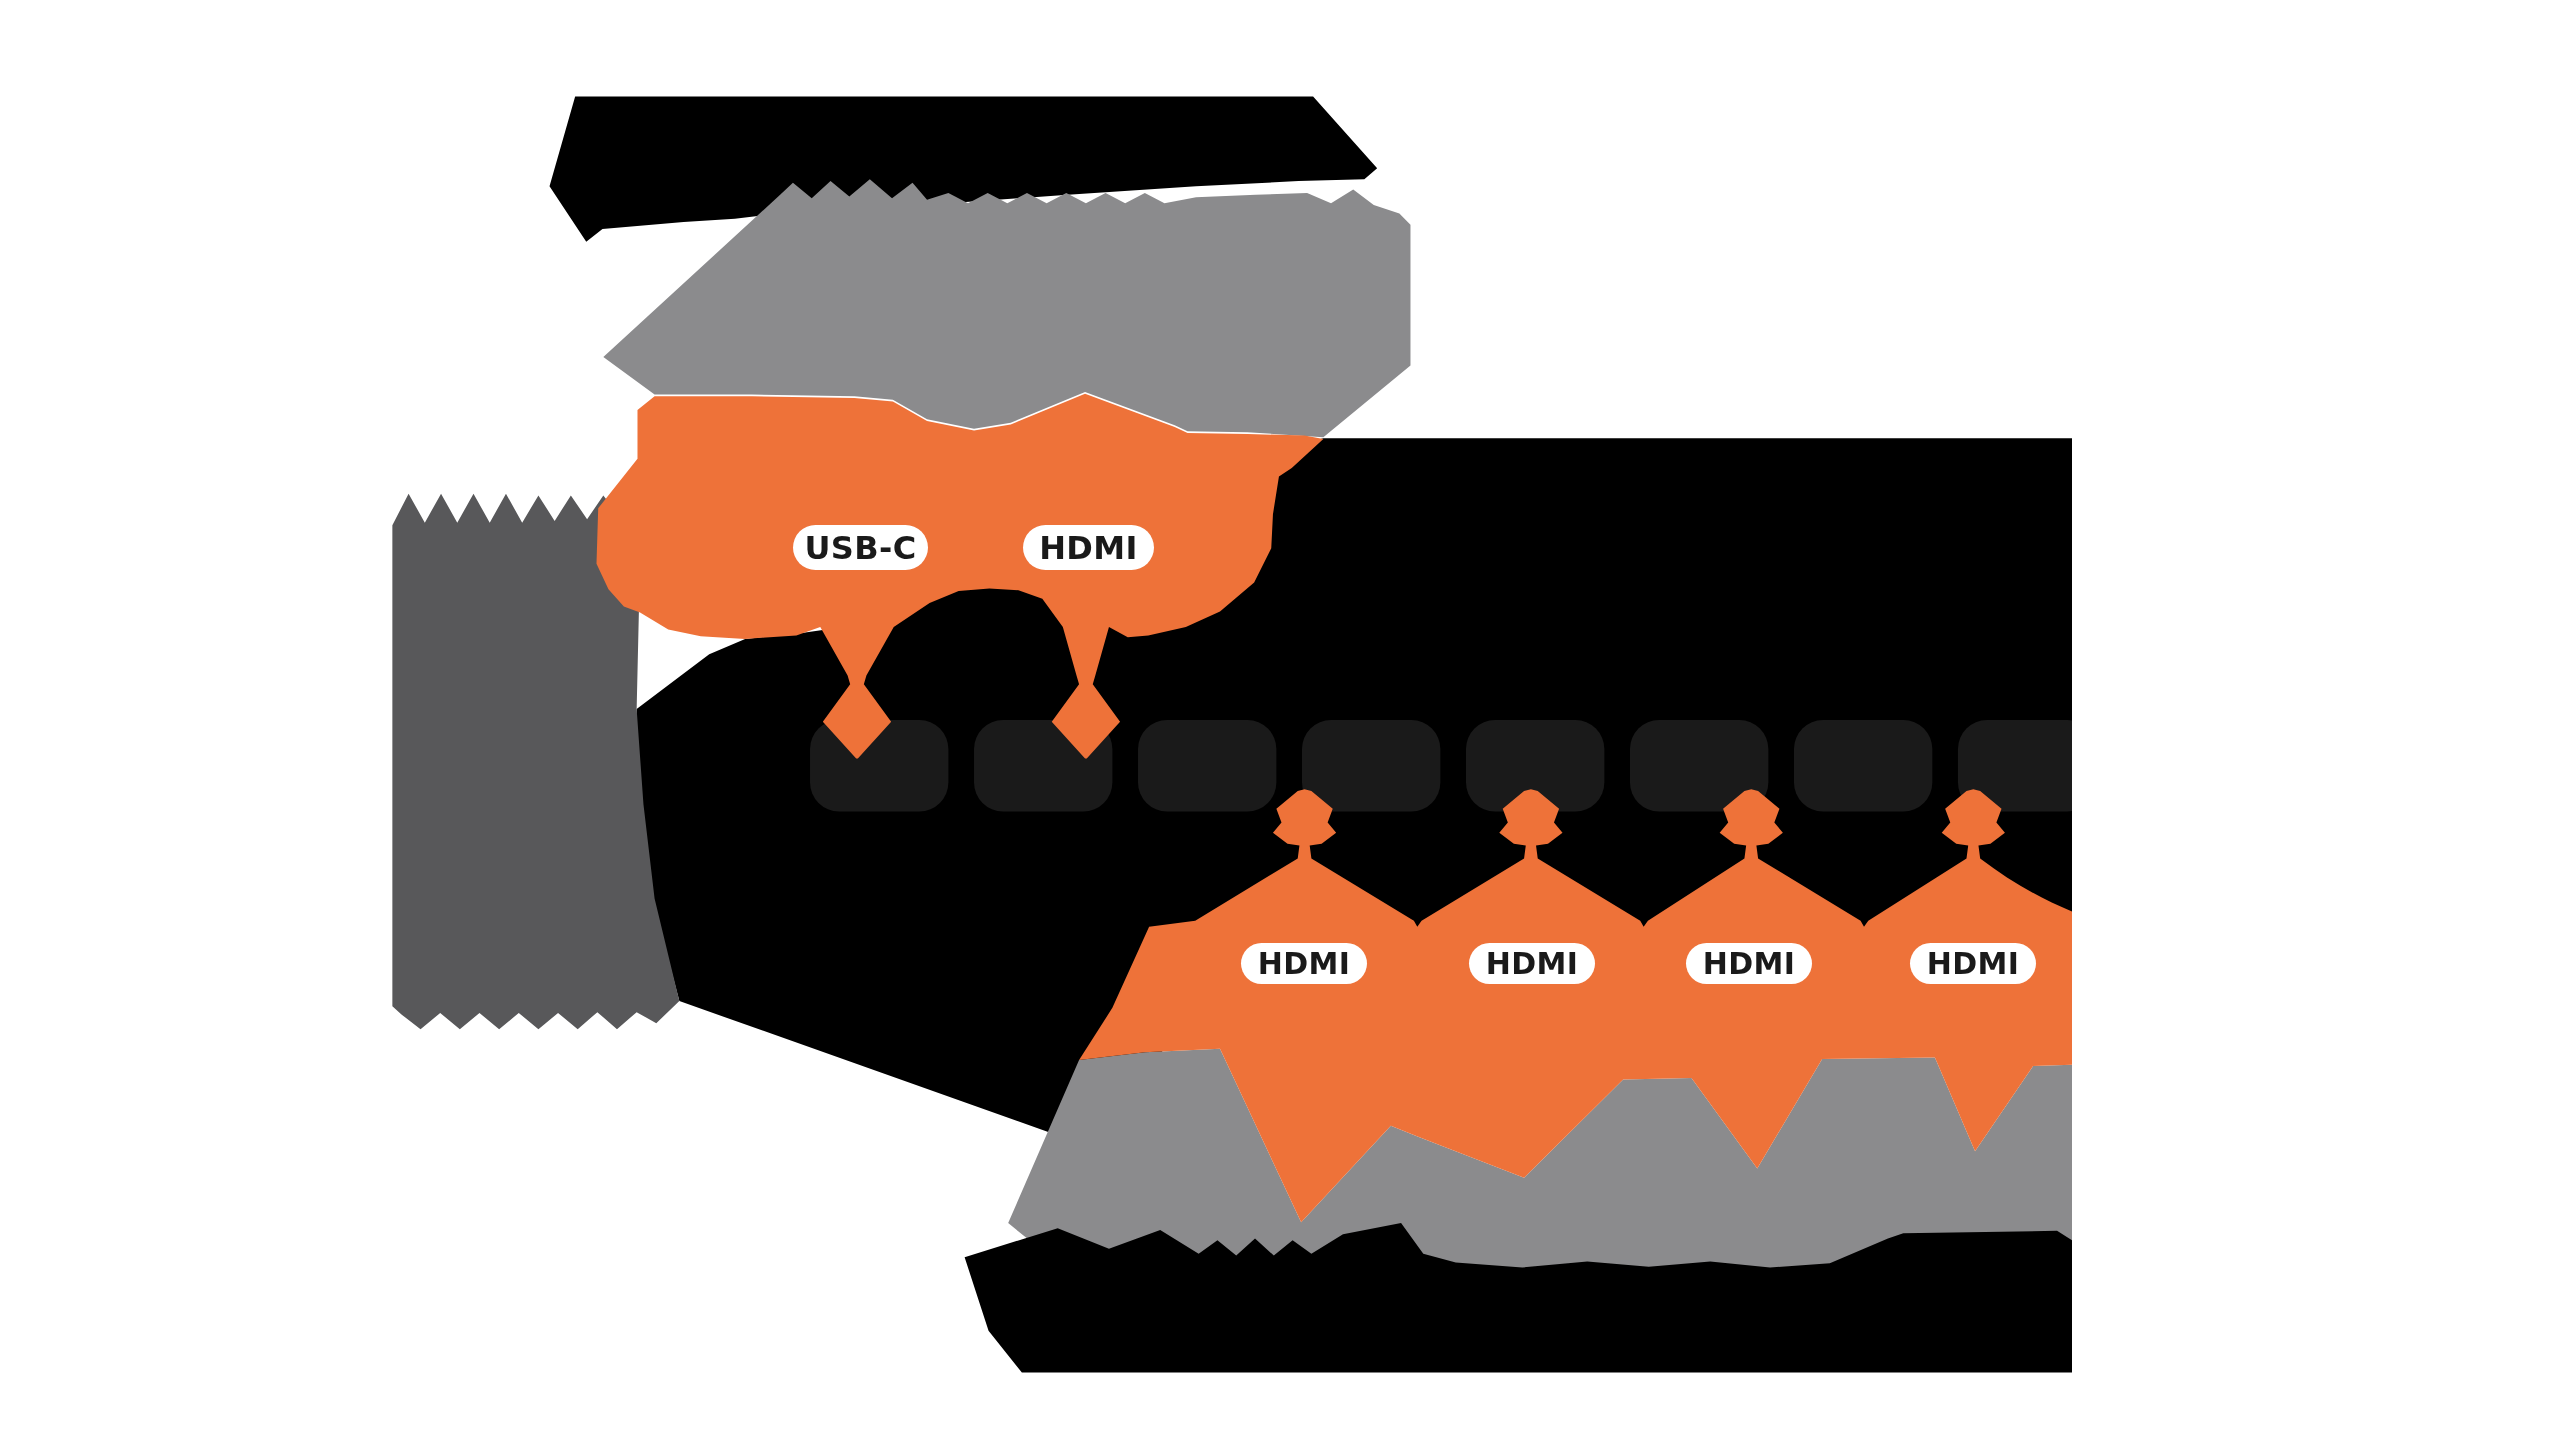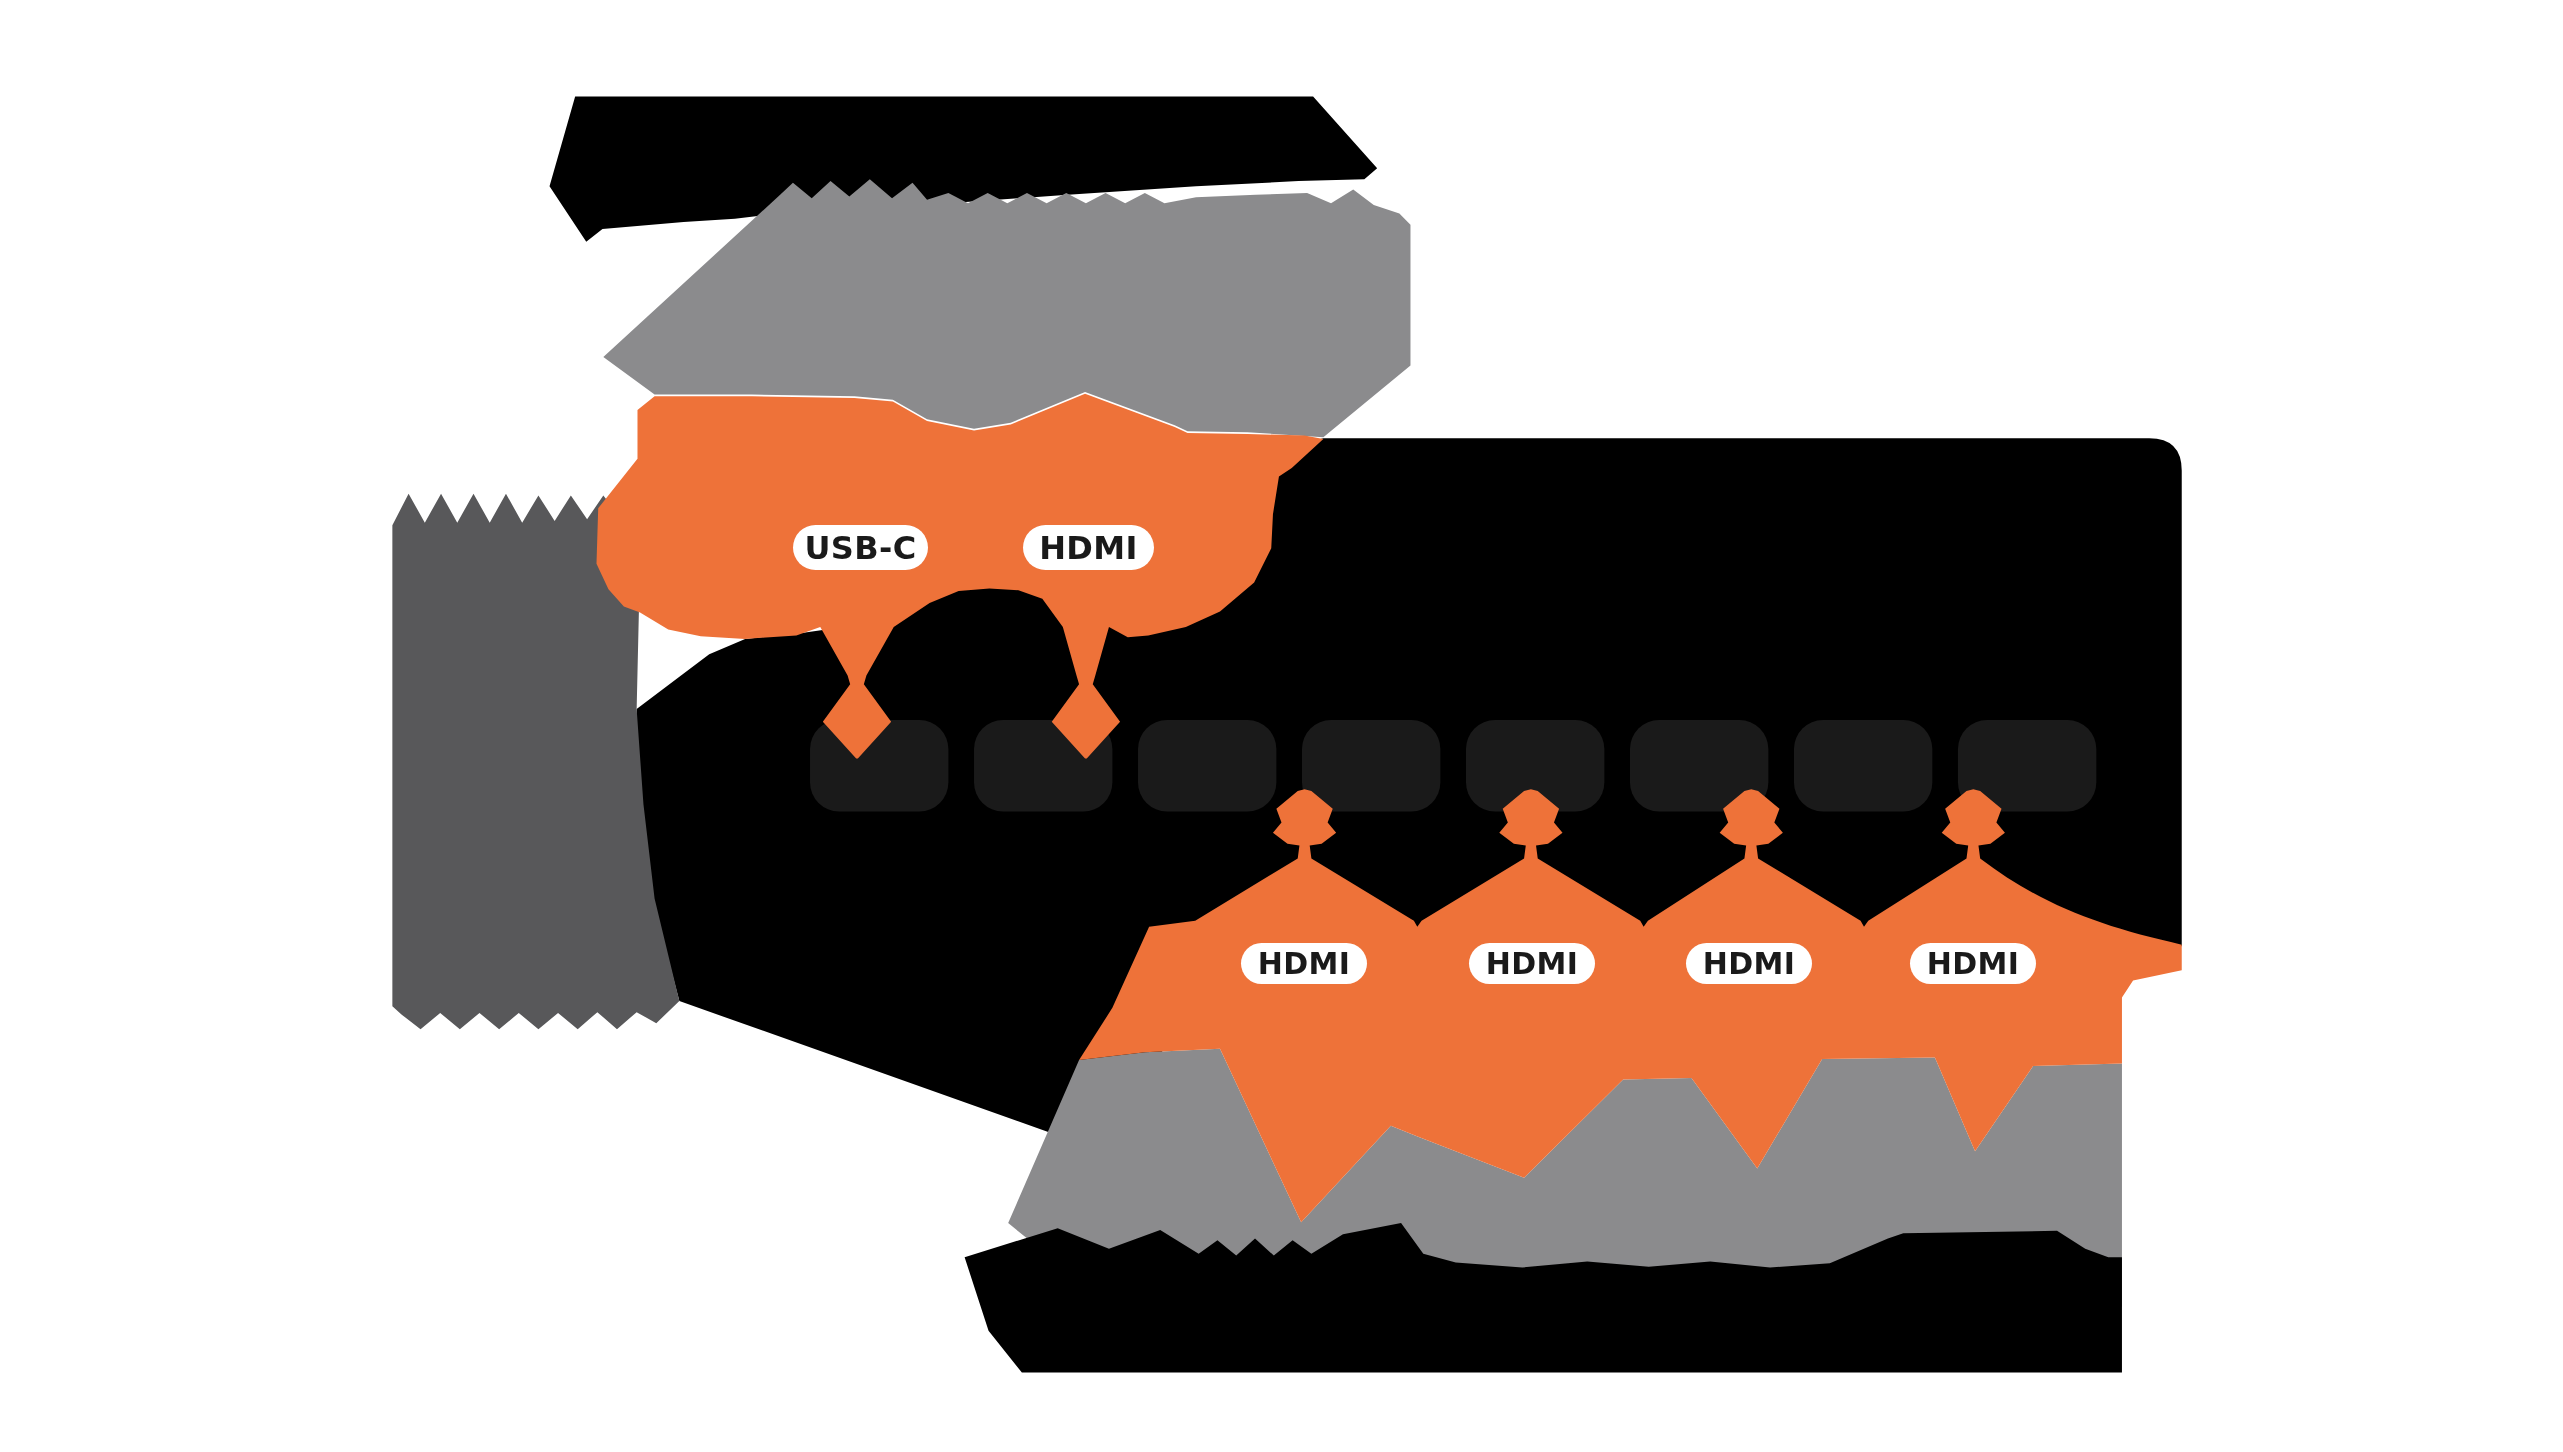--- a/index.html
+++ b/index.html
@@ -8,21 +8,21 @@
     --port-charcoal:#1a1a1a;
     --display-gray:#8b8b8d;
     --text-block-gray:#58585a;
     --cable-orange:#ee7239;
     --pill-bg:#ffffff;
     --pill-text:#1a1a1a;
   }
   html,body{margin:0;padding:0;background:var(--bg);}
   .stage{
     position:relative;
-    width:2563px;height:1452px;
+    width:2072px;height:1452px;
     background:var(--bg);
     overflow:hidden;
     font-family:"DejaVu Sans","Liberation Sans",sans-serif;
   }
   .stage svg{position:absolute;left:0;top:0;}
   .pill{
     position:absolute;
     display:flex;align-items:center;justify-content:center;
     background:var(--pill-bg);
     color:var(--pill-text);

